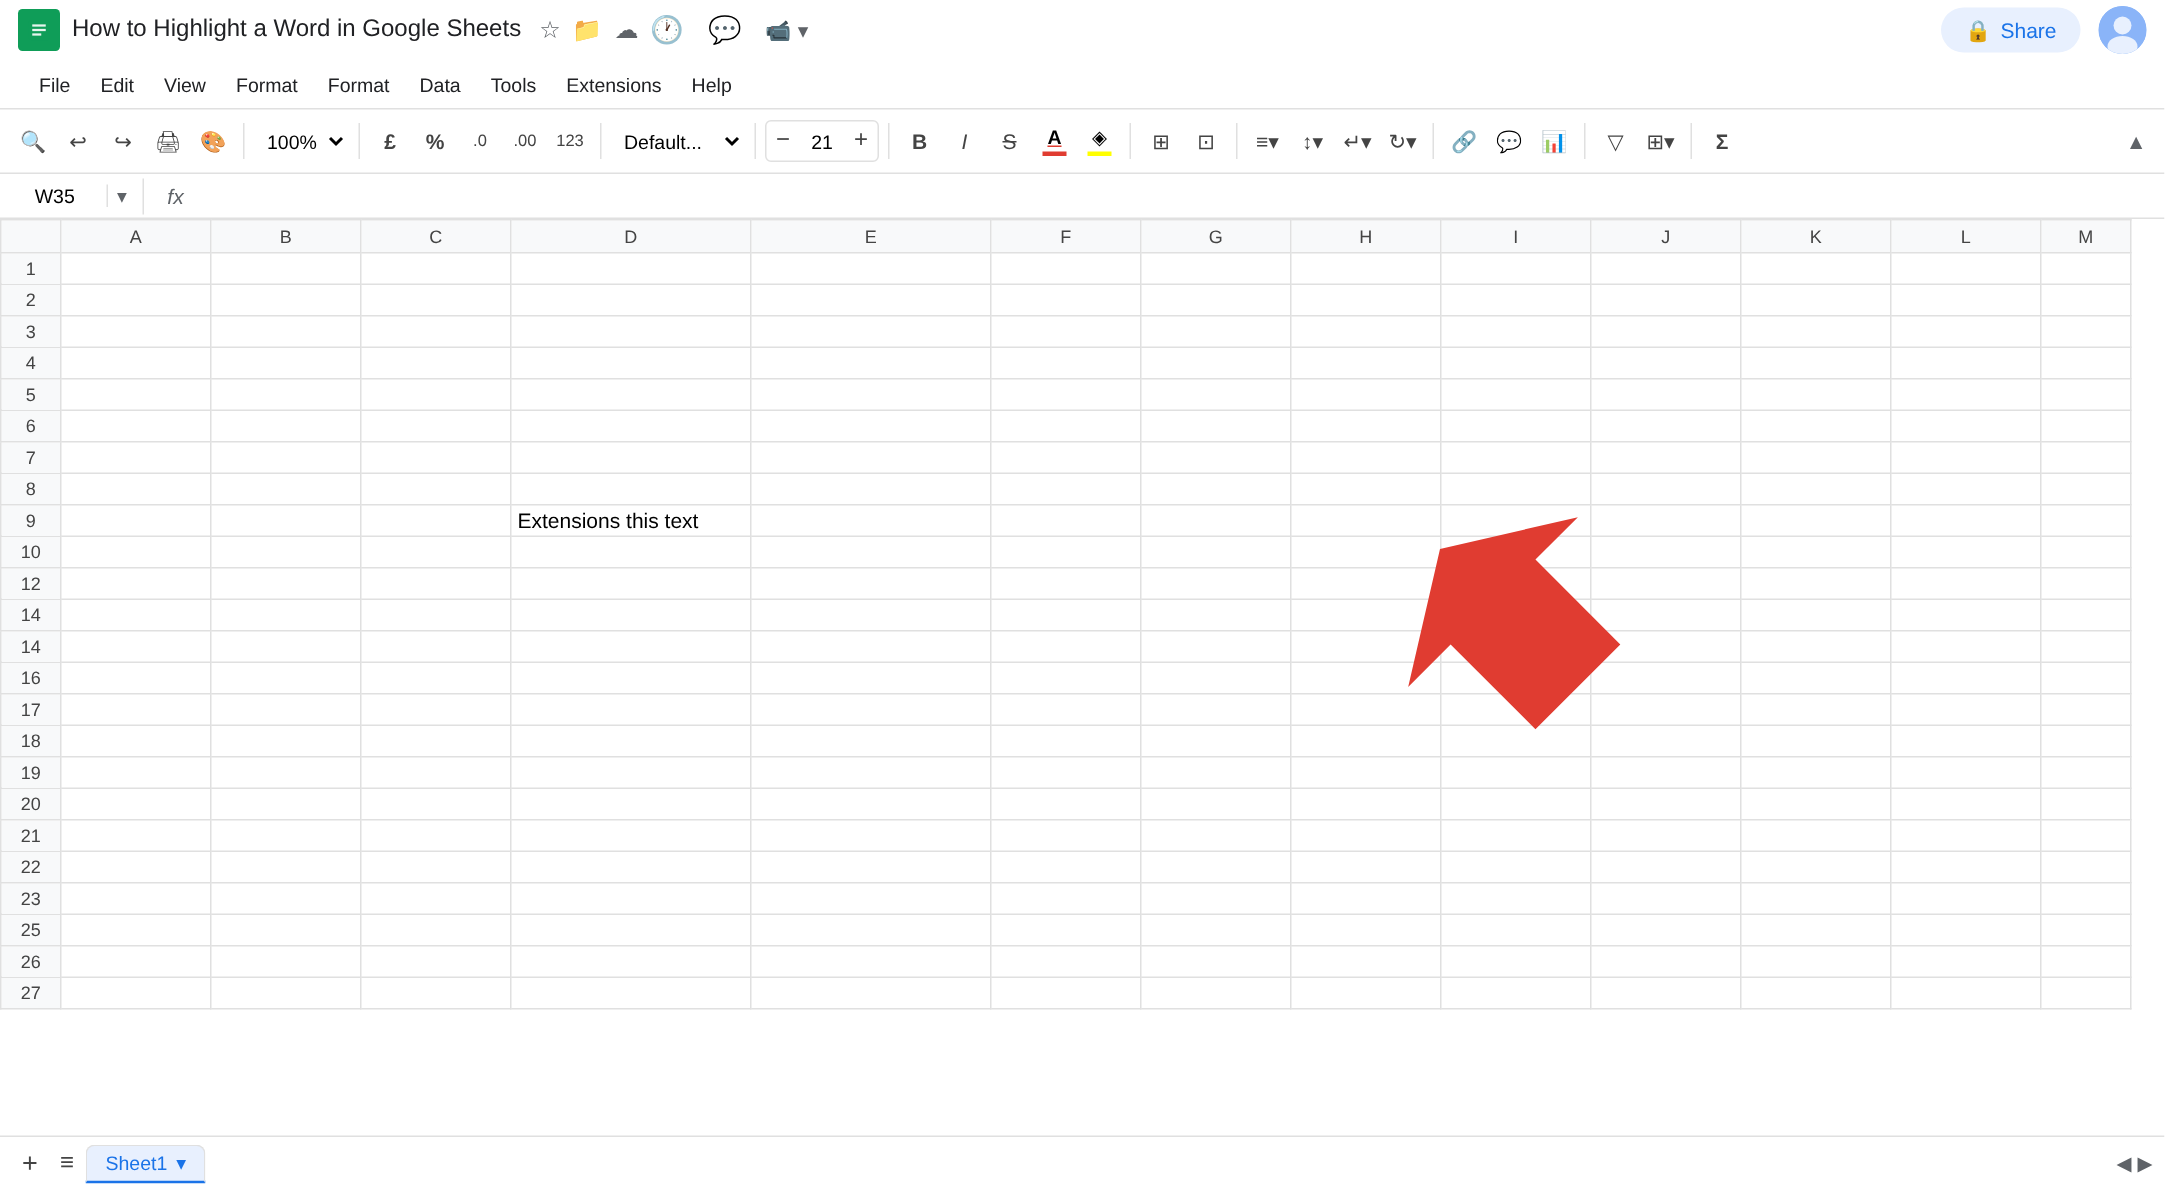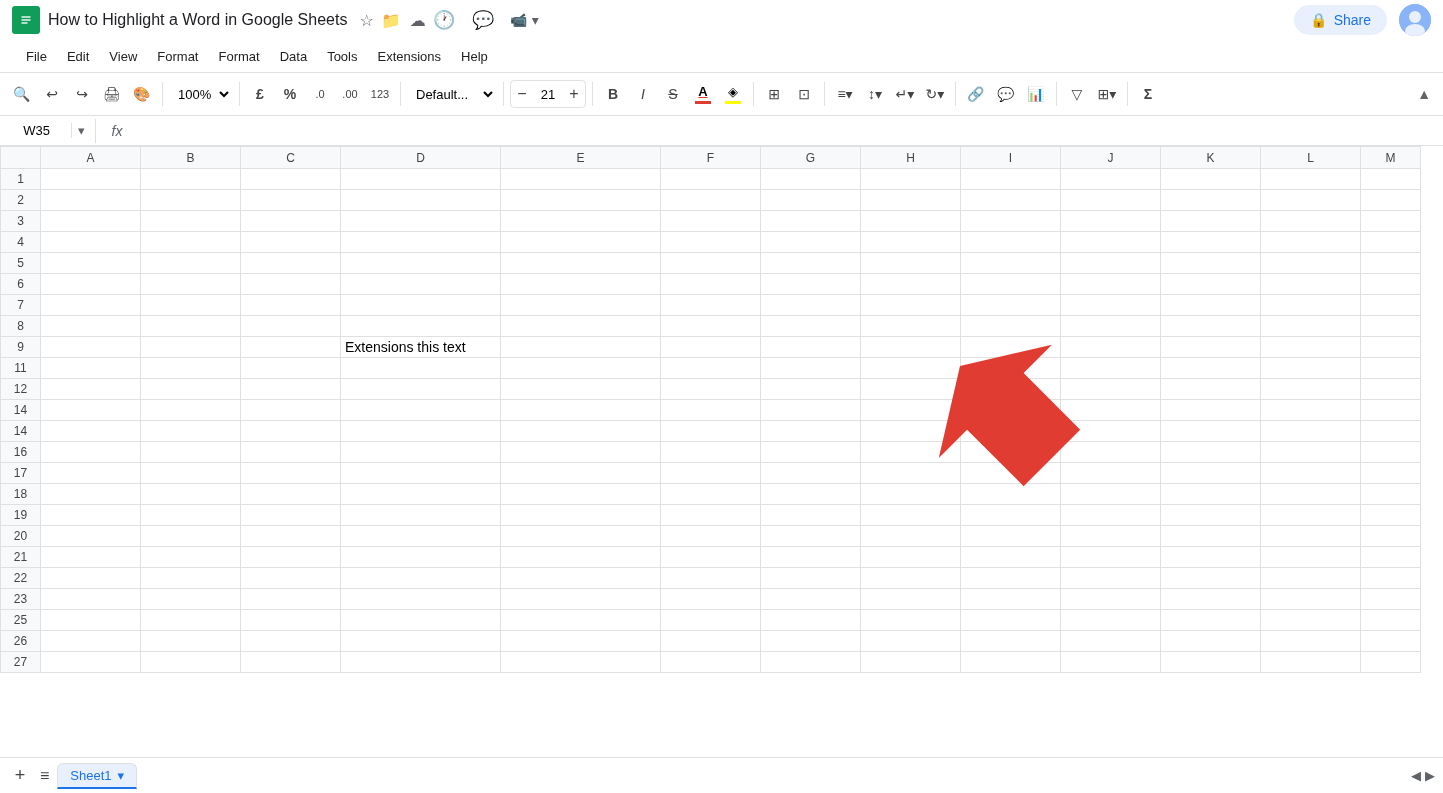--- a/index.html
+++ b/index.html
@@ -553,21 +553,21 @@
             <td style="height: 21px; padding: 0px 4px;"></td>
             <td style="height: 21px; padding: 0px 4px;"></td>
             <td style="height: 21px; padding: 0px 4px;"></td>
             <td style="height: 21px; padding: 0px 4px;"></td>
             <td style="height: 21px; padding: 0px 4px;"></td>
             <td style="height: 21px; padding: 0px 4px;"></td>
             <td style="height: 21px; padding: 0px 4px;"></td>
             <td style="height: 21px; padding: 0px 4px;"></td>
           </tr>
           <tr>
-            <th class="row-header">11</th>
+            <th class="row-header">10</th>
             <td style="height: 21px; padding: 0px 4px;"></td>
             <td style="height: 21px; padding: 0px 4px;"></td>
             <td style="height: 21px; padding: 0px 4px;"></td>
             <td style="height: 21px; padding: 0px 4px;"></td>
             <td style="height: 21px; padding: 0px 4px;"></td>
             <td style="height: 21px; padding: 0px 4px;"></td>
             <td style="height: 21px; padding: 0px 4px;"></td>
             <td style="height: 21px; padding: 0px 4px;"></td>
             <td style="height: 21px; padding: 0px 4px;"></td>
             <td style="height: 21px; padding: 0px 4px;"></td>

